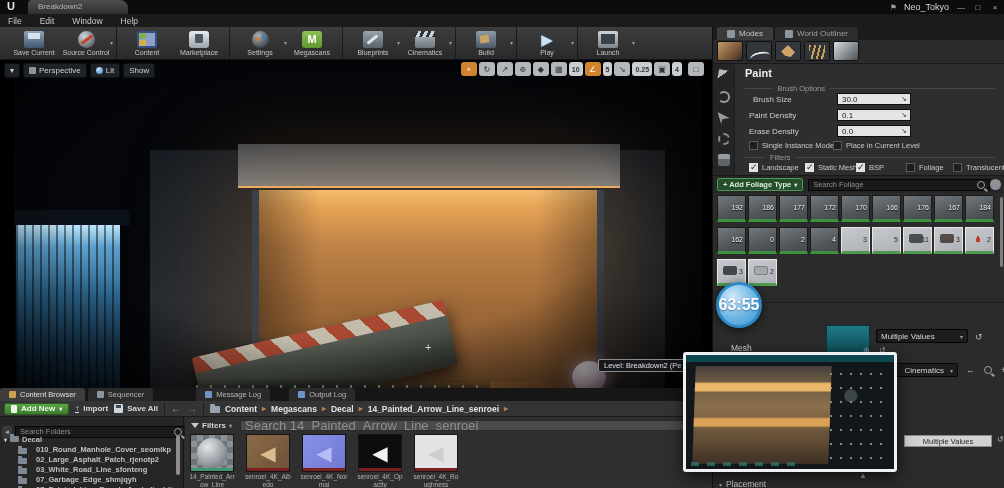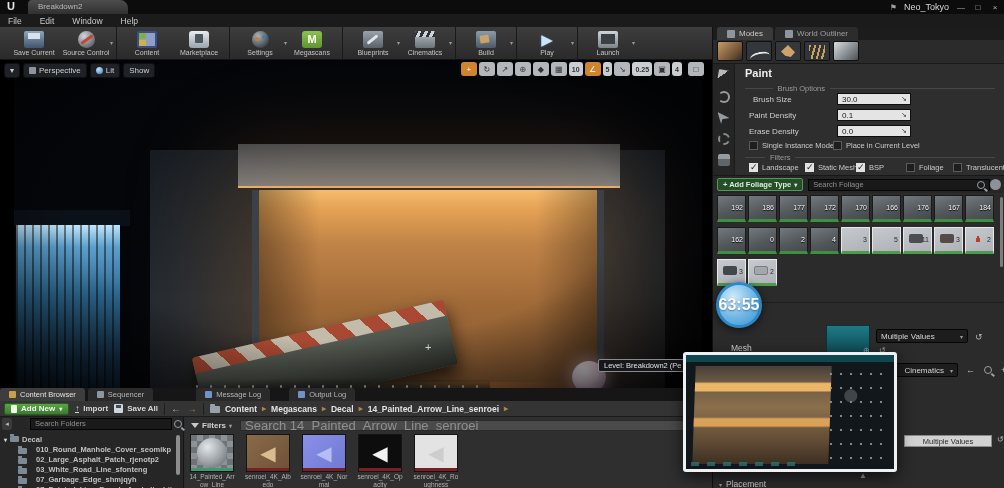--- a/index.html
+++ b/index.html
@@ -212,21 +212,21 @@
   .saveall-ic { width:9px; height:9px; background:#cfd6dd; border-radius:1px; position:relative; }
   .saveall-ic:after { content:""; position:absolute; left:2px; top:1px; right:2px; height:3px; background:#3e4a55; }
   .vdiv { width:1px; height:12px; background:#1d1d1d; }
   .nav-ar { font-size:10px; }
   .crumb { display:flex; align-items:center; gap:5px; font-size:8.5px; font-weight:bold; color:#e3e3e3; }
   .crumb .sep { color:#b08648; font-size:8px; }
   .folder-ic { width:10px; height:7px; background:#97a2ac; border-radius:1px; position:relative; margin-top:2px; }
   .folder-ic:before { content:""; position:absolute; left:0; top:-2px; width:5px; height:2px; background:#97a2ac; border-radius:1px 1px 0 0; }
 
   .folders-pane { position:absolute; left:0; top:29px; width:184px; height:71px; background:#262626; border-right:1px solid #161616; }
-  .fold-search-row { position:absolute; left:2px; top:0; width:180px; height:13px; display:flex; align-items:center; gap:18px; }
+  .fold-search-row { position:absolute; left:2px; top:8px; width:180px; height:13px; display:flex; align-items:center; gap:3px; }
   .collapse-sq { width:10px; height:12px; background:#3a3a3a; border-radius:2px; color:#b5b5b5; font-size:7px; text-align:center; line-height:12px; }
   .fold-search { flex:1; height:12px; background:#1a1a1a; border:1px solid #050505; color:#8f8f8f; font-size:7.5px;
      padding:0 14px 0 4px; font-family:"Liberation Sans",sans-serif; }
   .tree { position:absolute; left:4px; top:17px; font-size:7.5px; color:#c2c2c2; }
   .tree-root { display:flex; align-items:center; gap:3px; height:10px; font-weight:bold; }
   .tree-item { display:flex; align-items:flex-end; gap:9px; height:10px; padding-left:14px; white-space:nowrap;font-weight:bold; }
   .tfold { width:9px; height:6px; background:#7d8a96; border-radius:1px; position:relative; flex:none; }
   .tfold:before { content:""; position:absolute; left:0; top:-2px; width:4px; height:2px; background:#7d8a96; }
   .texp { font-size:6px; color:#d9d9d9; }
   .fold-scroll { position:absolute; right:3px; top:18px; width:4px; height:40px; background:#8d8d8d; border-radius:2px; }

